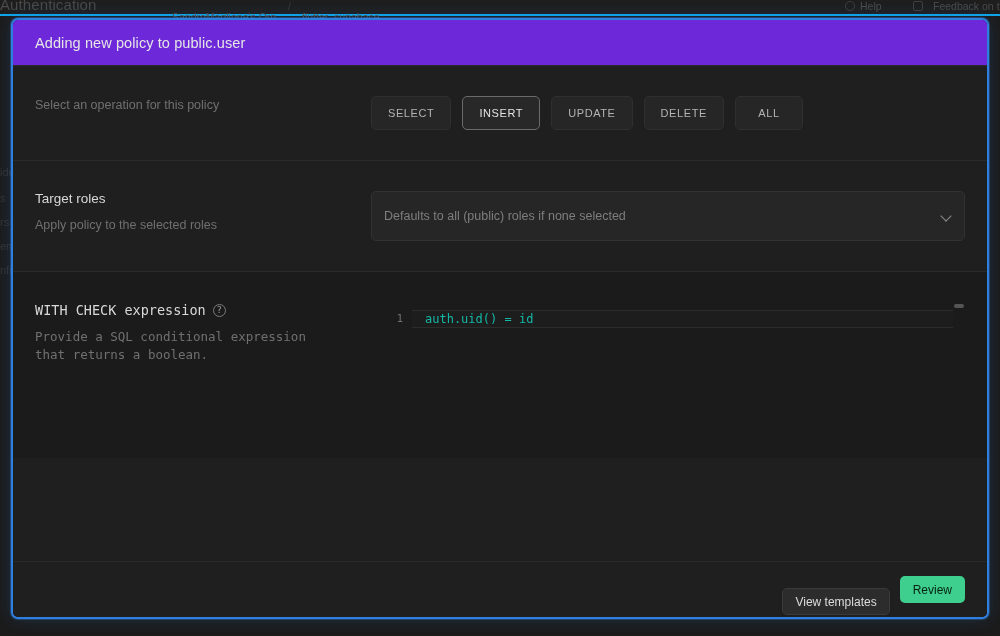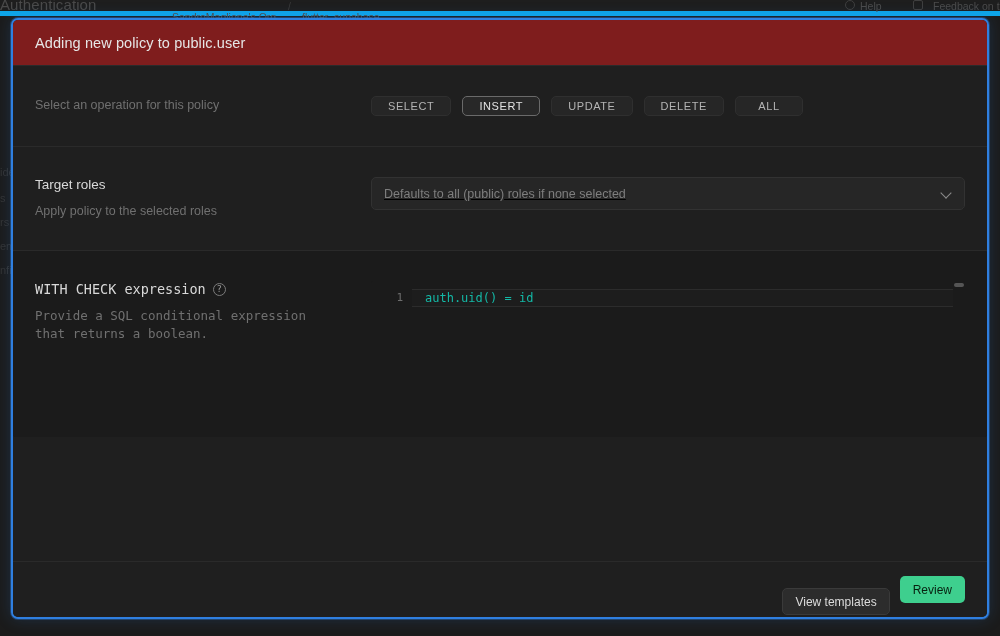--- a/index.html
+++ b/index.html
@@ -8,38 +8,38 @@
     background: #1c1c1c;
     font-family: "Liberation Sans", sans-serif;
     overflow: hidden;
   }
 
   
   #bg-app { position: absolute; inset: 0; background: #1b1b1b; }
 
   #bg-topbar {
     position: absolute; top: 0; left: 0; width: 1000px; height: 16px;
-    background: #1e1e1e; border-bottom: 5px solid #0ea5e9;
+    background: #1e1e1e; border-bottom: 2px solid #0ea5e9;
     display: flex; align-items: center;
   }
   .bg-title {
     position: absolute; left: 0; top: -4px;
     font-size: 15px; color: #4a4a4a; letter-spacing: .1px;
   }
   .bg-crumb {
     position: absolute; top: 11px; font-size: 10.5px; color: #4d4d4d;
     white-space: nowrap;
   }
   #bg-crumb-org  { left: 172px; }
   #bg-crumb-proj { left: 302px; }
   .bg-sep { position: absolute; top: 0px; font-size: 10.5px; color: #3a3a3a; }
   #bg-sep-1 { left: 288px; }
 
   .bg-right-item {
-    position: absolute; top: 0px; display: flex; gap: 5px;
+    position: absolute; top: 0px; display: flex; align-items: center; gap: 5px;
     font-size: 10.5px; color: #4b4b4b; white-space: nowrap;
   }
   #bg-help { left: 845px; }
   #bg-feedback { left: 913px; gap: 10px; }
   .bg-ic { width: 10px; height: 10px; border: 1px solid #3f3f3f; border-radius: 50%; display:inline-block;}
   .bg-ic.sq { border-radius: 2px; }
 
   
   .bg-side-frag {
     position: absolute; left: 0; font-size: 11px; color: #343434;
@@ -56,21 +56,21 @@
     box-shadow: 0 0 0 1px rgba(47,127,224,.35), 0 0 16px rgba(47,127,224,.22);
     display: flex; flex-direction: column;
     overflow: hidden;
   }
 
   #modal-header {
     height: 46px; flex: none;
     display: flex; align-items: center;
     padding: 0 22px;
     border-bottom: 1px solid #2b2b2b;
-    background: #7f1d1d;
+    background: #6d28d9;
   }
   #modal-title { font-size: 14.5px; color: #e6e6e6; letter-spacing: .1px; }
 
   #modal-body { flex: 1 1 auto; overflow: hidden; }
 
   .section {
     display: flex;
     padding: 30px 22px 30px 22px;
     border-bottom: 1px solid #2a2a2a;
   }
@@ -93,34 +93,33 @@
     height: 33px; background: #262626; border: 1px solid #323232;
     border-radius: 5px; display: flex; align-items: center;
     padding: 0 12px;
   }
   .text-field .val { flex: 1 1 auto; font-size: 12.5px; color: #d6d6d6; }
   .text-field .counter { font-size: 11px; color: #6a6a6a; }
 
   
   .op-row { display: flex; gap: 11px; }
   .op-btn {
-    min-width: 68px; height: 20px; padding: 9px 16px;
+    min-width: 68px; height: 20px; padding: 16px 16px;
     background: #262626; border: 1px solid #2f2f2f; border-radius: 5px;
     color: #b4b4b4; font-size: 11px; letter-spacing: .6px;
     display: flex; align-items: center; justify-content: center;
     font-family: "Liberation Sans", sans-serif;
   }
   .op-btn.selected { border-color: #6a6a6a; color: #e2e2e2; background: #282828; }
 
   
   .select-field {
-    height: 33px; background: #262626; border: 1px solid #323232;
+    height: 50px; background: #262626; border: 1px solid #323232;
     border-radius: 5px; display: flex; align-items: center;
     padding: 0 12px;
-    text-decoration: underline;
   }
   .select-field .val { flex: 1 1 auto; font-size: 12.5px; color: #7e7e7e; }
   .chev { width: 11px; height: 11px; position: relative; }
   .chev::after {
     content: ""; position: absolute; left: 1px; top: 1px;
     width: 7px; height: 7px;
     border-right: 1.4px solid #8b8b8b; border-bottom: 1.4px solid #8b8b8b;
     transform: rotate(45deg);
   }
 

